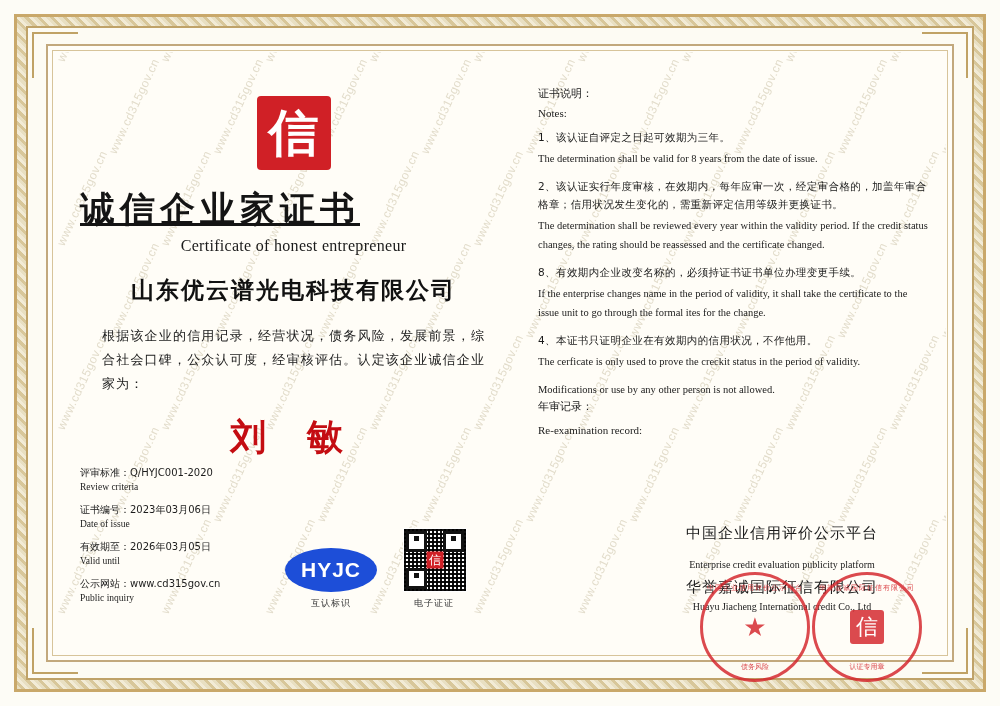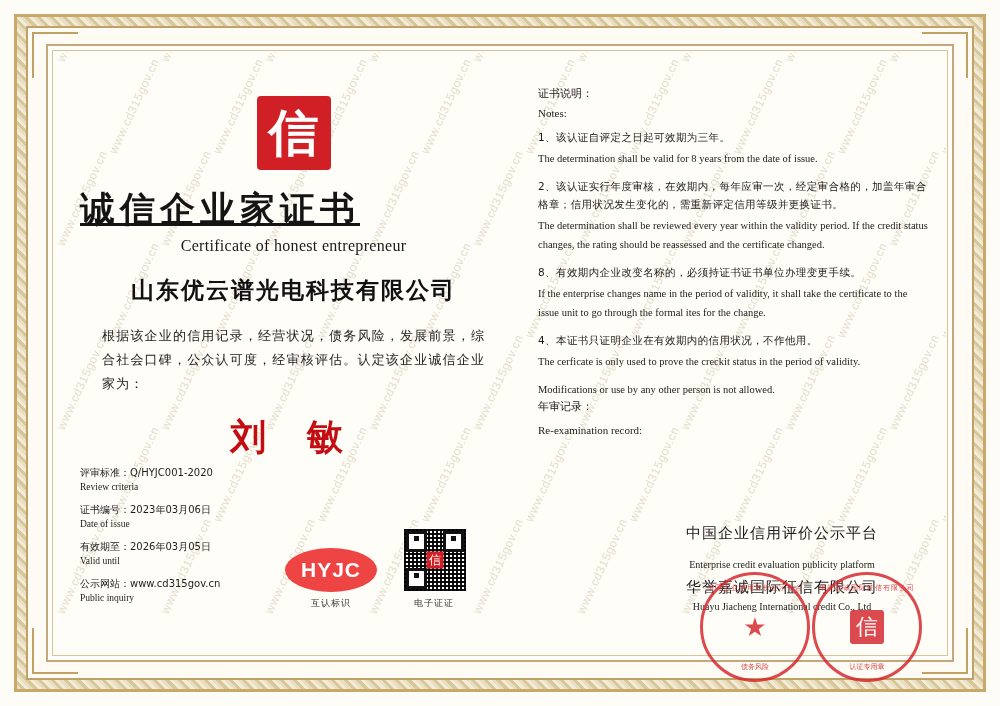--- a/index.html
+++ b/index.html
@@ -225,21 +225,21 @@
     gap: 26px;
   }
   .hyjc-logo {
     width: 92px;
     text-align: center;
   }
   .hyjc-oval {
     width: 92px;
     height: 44px;
     border-radius: 50%;
-    background: #ef4444;
+    background: #1d4ed8;
     color: #ffffff;
     font-size: 21px;
     font-weight: bold;
     letter-spacing: 1px;
     line-height: 44px;
     font-family: "Liberation Sans", sans-serif;
   }
   .logo-caption {
     margin-top: 5px;
     font-size: 9px;

